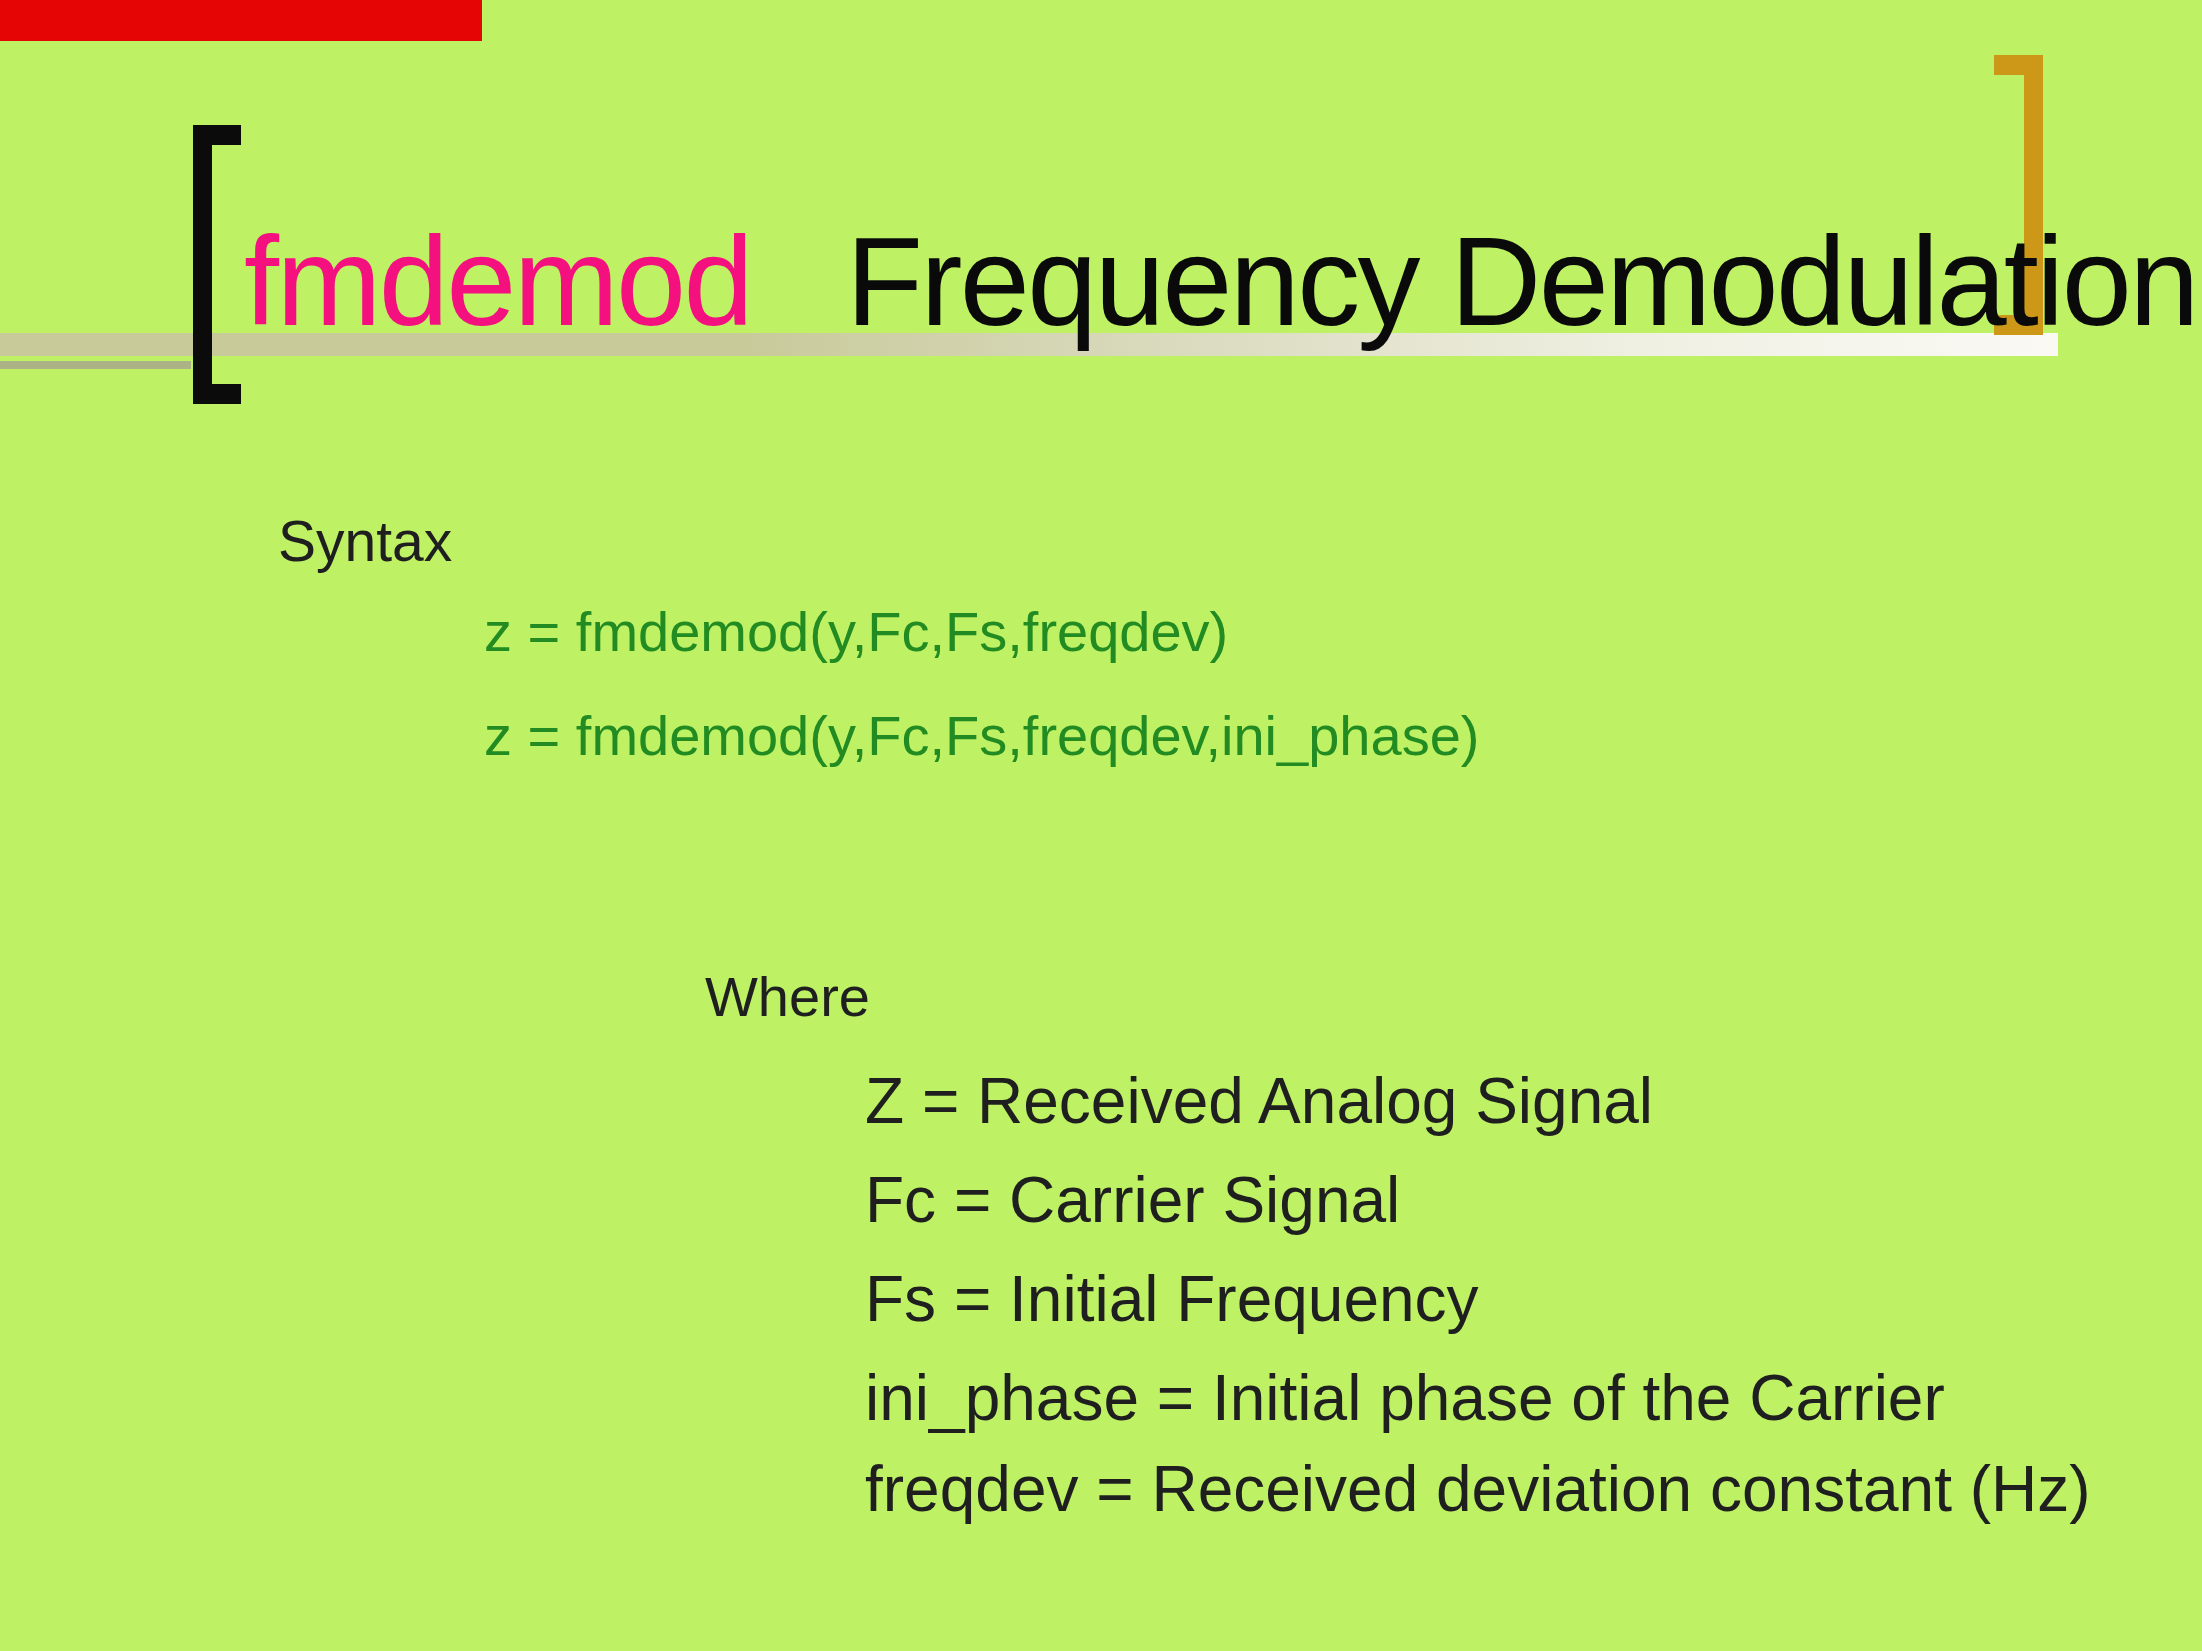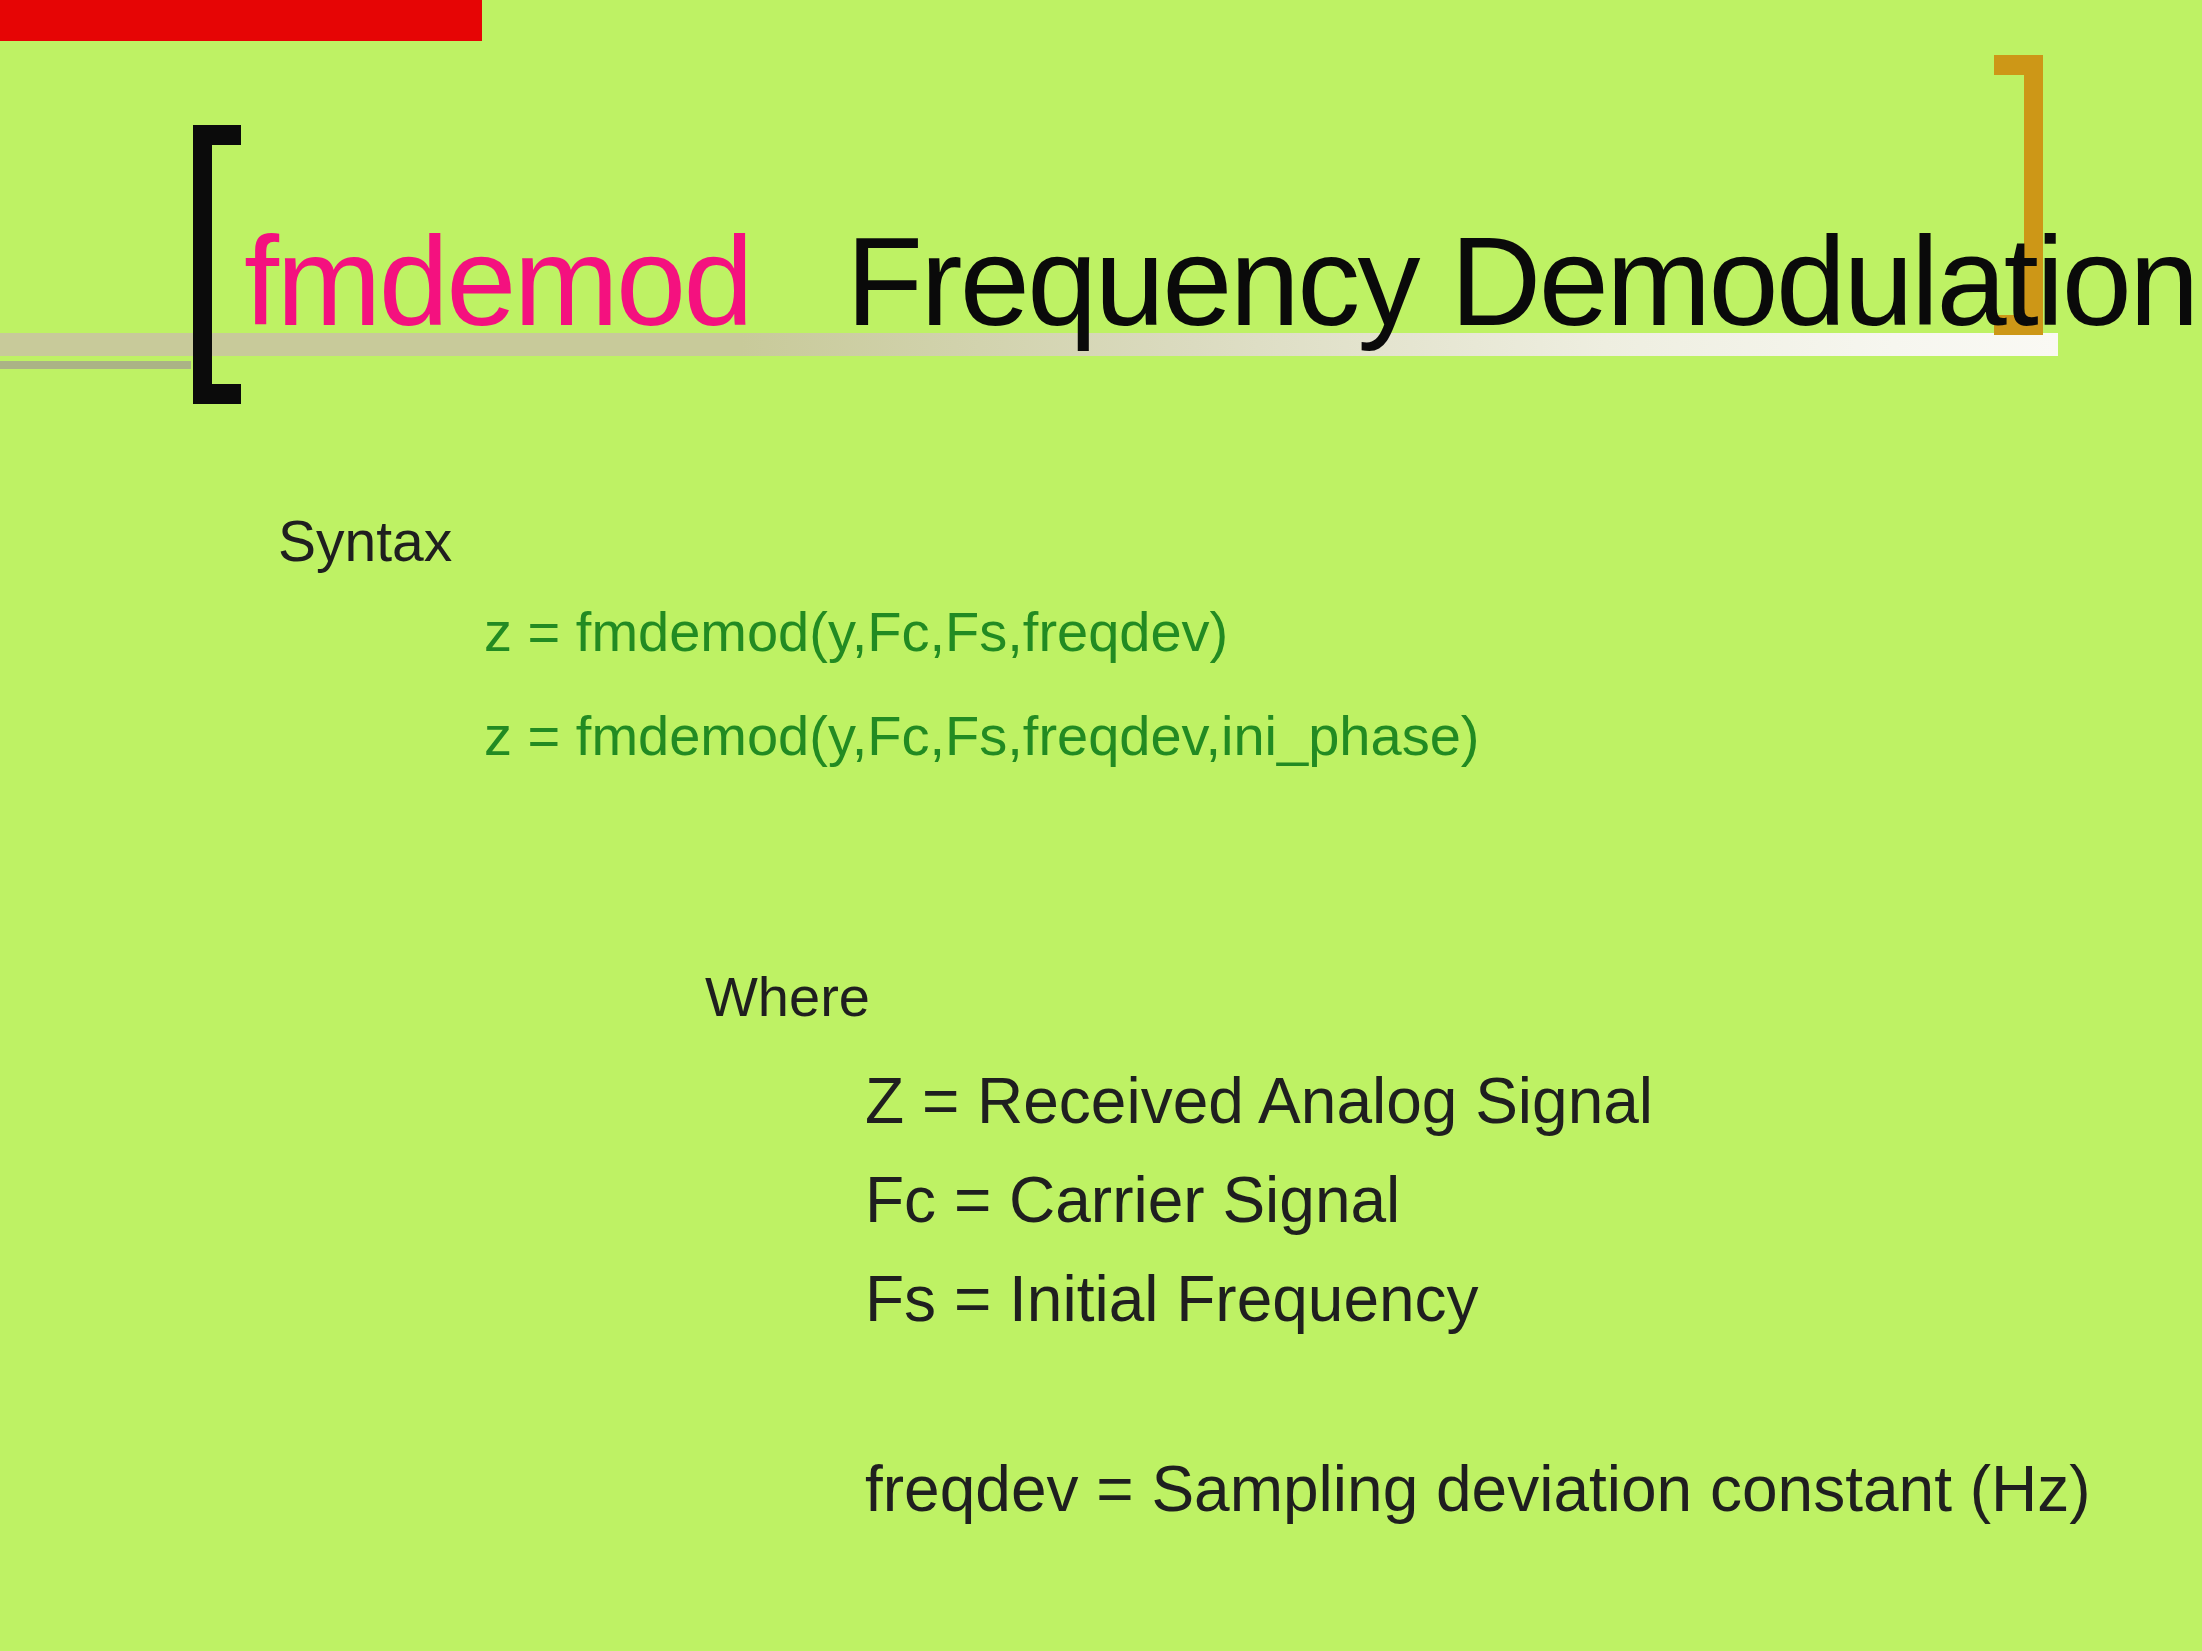--- a/index.html
+++ b/index.html
@@ -98,16 +98,17 @@
   <div class="label syntax-label">Syntax</div>
 
   <div class="code-line code-1">z = fmdemod(y,Fc,Fs,freqdev)</div>
   <div class="code-line code-2">z = fmdemod(y,Fc,Fs,freqdev,ini_phase)</div>
 
   <div class="label where-label">Where</div>
 
   <div class="def-line def-0">Z = Received Analog Signal</div>
   <div class="def-line def-1">Fc = Carrier Signal</div>
   <div class="def-line def-2">Fs = Initial Frequency</div>
-  <div class="def-line def-4">freqdev = Sampling deviation constant (Hz)</div>
+  <div class="def-line def-3">ini_phase = Initial phase of the Carrier</div>
+  <div class="def-line def-4">freqdev = Received deviation constant (Hz)</div>
 
 </div>
 
 
 </body></html>

